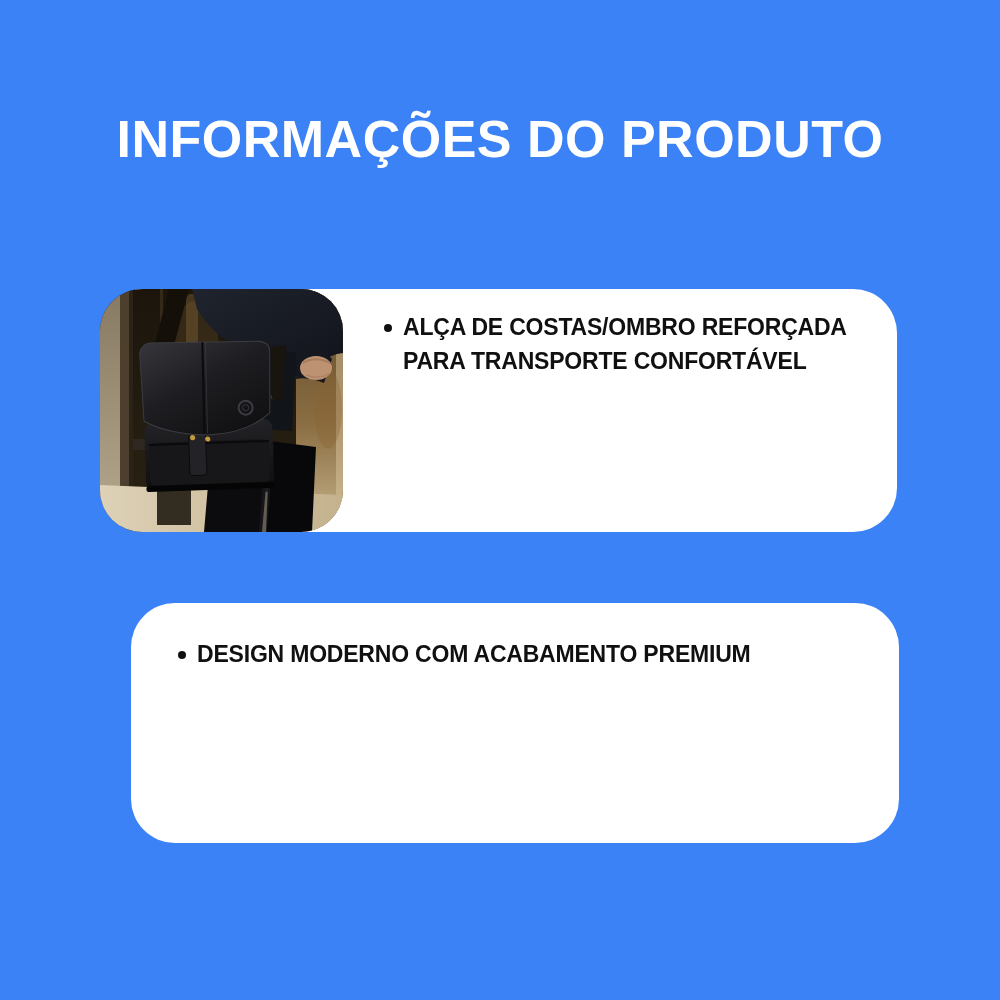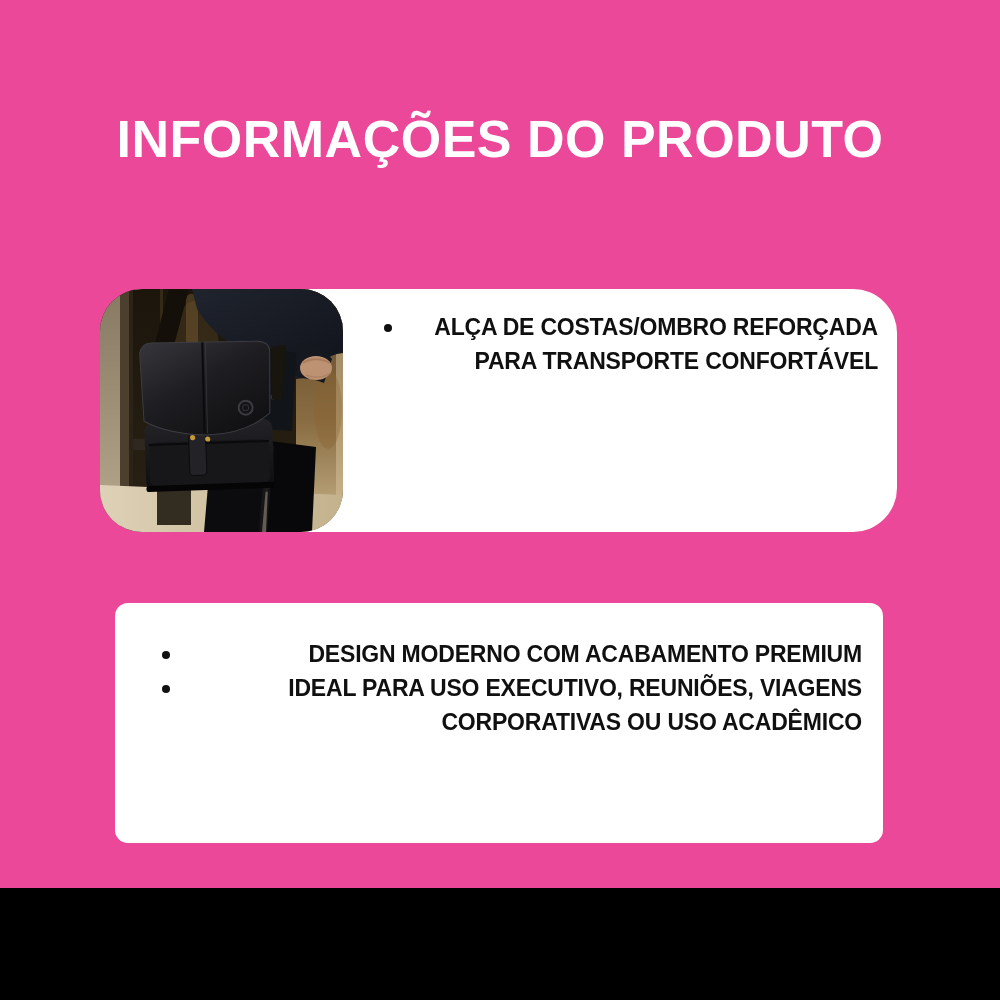--- a/index.html
+++ b/index.html
@@ -1,20 +1,20 @@
 <!DOCTYPE html>
 <html><head>
 <meta charset="utf-8">
 <style>
   html, body { margin: 0; padding: 0; background: #000; }
   .canvas {
     position: relative;
     width: 1000px;
-    height: 888px;
-    background: #ec4899;
+    height: 1000px;
+    background: #3b82f6;
     overflow: hidden;
     font-family: "Liberation Sans", sans-serif;
   }
   .title {
     position: absolute;
     left: 0; right: 0;
     top: 112px;
     margin: 0;
     text-align: center;
     color: #ffffff;
@@ -23,21 +23,21 @@
     font-weight: 800;
     letter-spacing: 0.5px;
     white-space: nowrap;
   }
   .card {
     position: absolute;
     background: #ffffff;
     border-radius: 44px;
   }
   .card-top  { left: 100px; top: 289px; width: 797px; height: 243px; }
-  .card-bottom { left: 115px; top: 603px; width: 768px; height: 240px; border-radius: 13px; }
+  .card-bottom { left: 131px; top: 603px; width: 768px; height: 240px; }
   .photo {
     position: absolute;
     left: 0; top: 0;
     width: 243px; height: 243px;
     border-radius: 42px;
     overflow: hidden;
   }
   .photo svg { display: block; width: 100%; height: 100%; }
   ul.bullets {
     list-style: none;
@@ -49,21 +49,20 @@
   .card-bottom ul.bullets{ left: 47px;  top: 35px;  width: 700px; }
   ul.bullets li {
     position: relative;
     padding-left: 19px;
     color: #101010;
     font-size: 23px;
     font-weight: bold;
     line-height: 33.8px;
     letter-spacing: -0.2px;
     white-space: pre-line;
-    text-align: right;
   }
   ul.bullets li::before {
     content: "";
     position: absolute;
     left: 0;
     top: 13px;
     width: 8px;
     height: 8px;
     border-radius: 50%;
     background: #101010;
@@ -165,18 +164,16 @@
 
     <ul class="bullets">
       <li>ALÇA DE COSTAS/OMBRO REFORÇADA
 PARA TRANSPORTE CONFORTÁVEL</li>
     </ul>
   </section>
 
   <section class="card card-bottom">
     <ul class="bullets">
       <li>DESIGN MODERNO COM ACABAMENTO PREMIUM</li>
-      <li>IDEAL PARA USO EXECUTIVO, REUNIÕES, VIAGENS
-CORPORATIVAS OU USO ACADÊMICO</li>
     </ul>
   </section>
 
 </div>
 
 </body></html>

